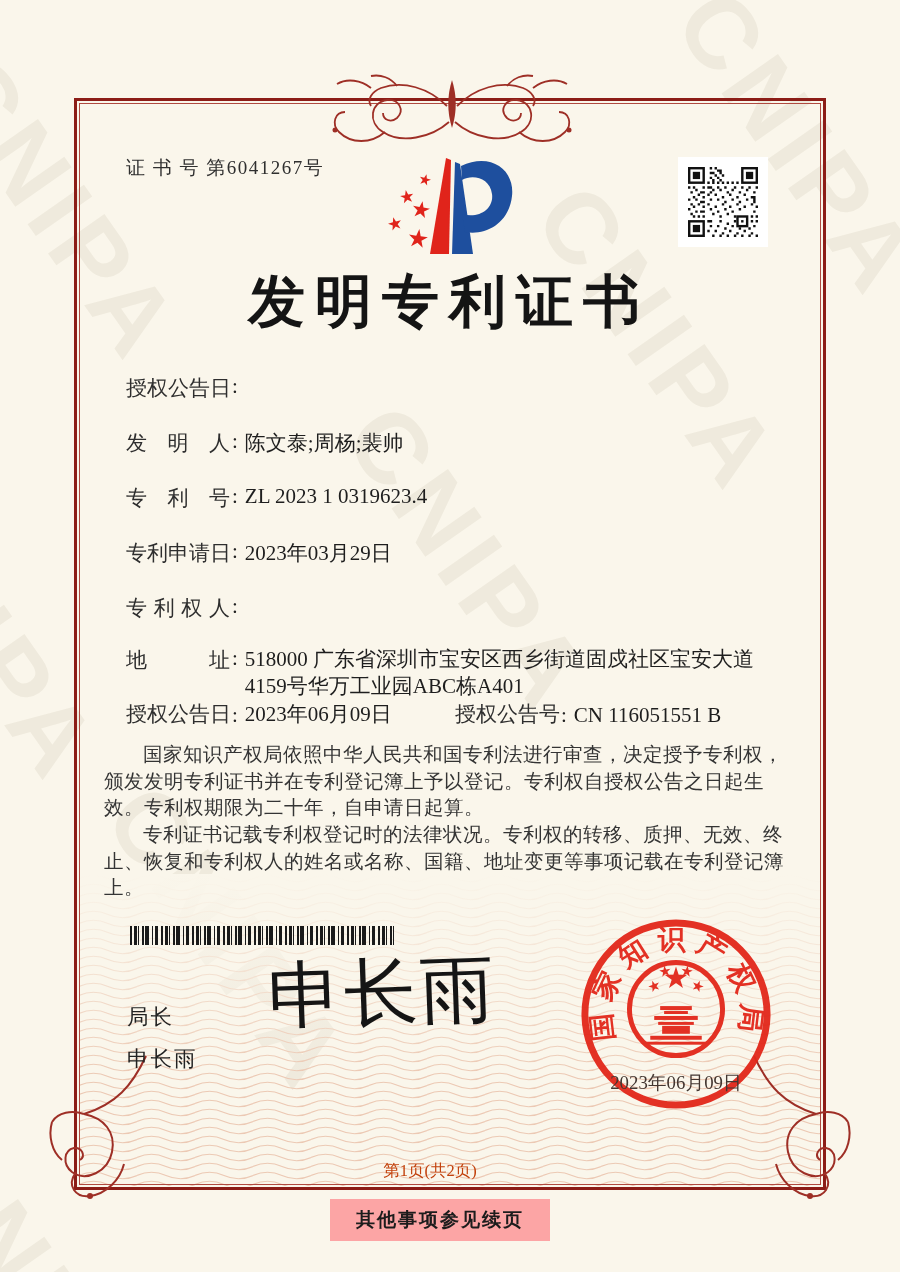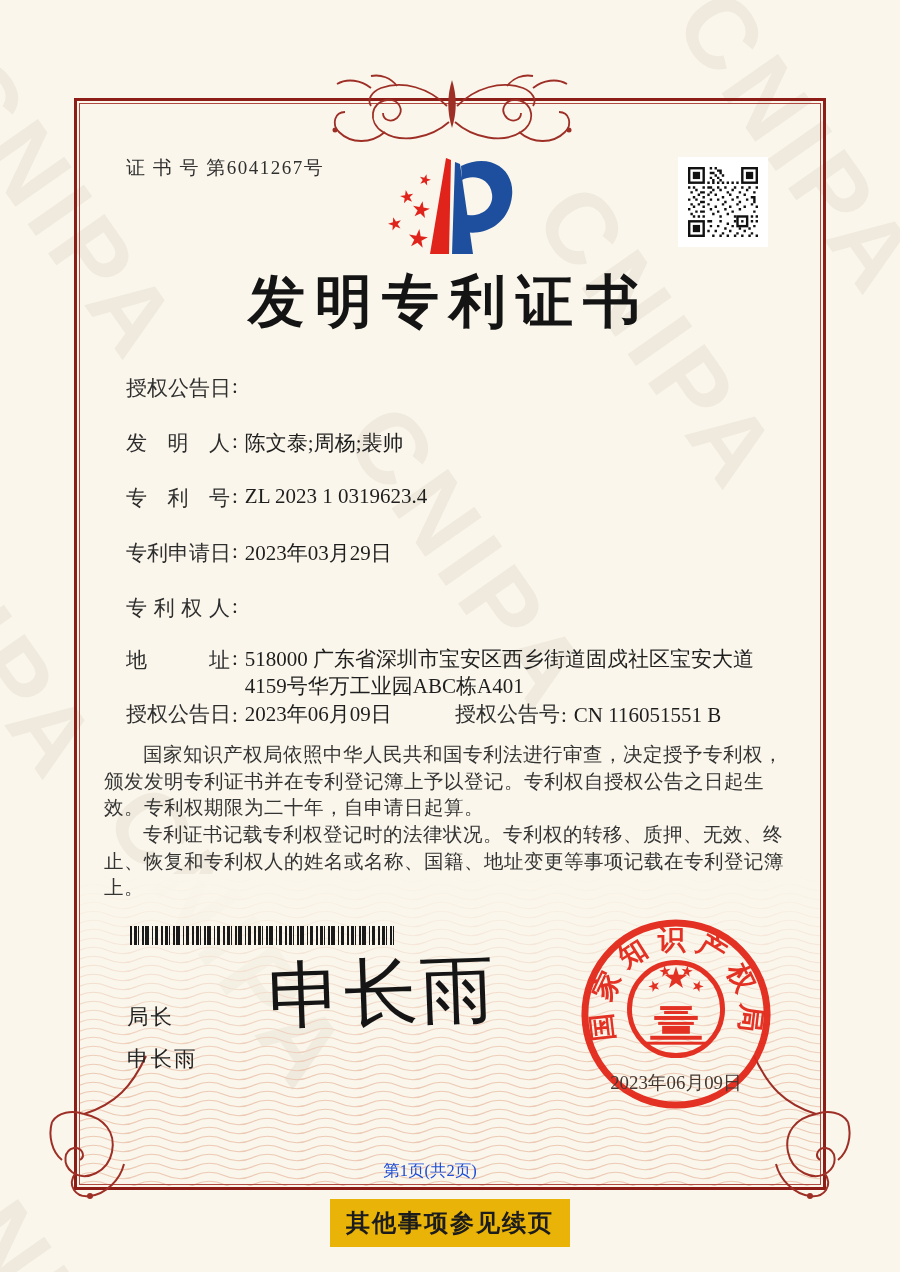--- a/index.html
+++ b/index.html
@@ -62,23 +62,23 @@
       #1a1a1a 15px 19px,transparent 19px 22px,
       #1a1a1a 22px 23px,transparent 23px 25px,
       #1a1a1a 25px 28px,transparent 28px 31px);}
   .director{position:absolute;left:127px;top:1002px;font-size:21.5px;
     letter-spacing:2px;color:#222;font-family:"Liberation Sans",sans-serif;}
   .director div{margin-bottom:13px;}
   .signature{position:absolute;left:268px;top:944px;font-size:74px;color:#151515;
     letter-spacing:2px;transform:rotate(-2deg);}
   .seal{position:absolute;left:577px;top:915px;z-index:6;opacity:0.95;}
   .pageinfo{position:absolute;left:300px;top:1160px;width:260px;text-align:center;
-    font-size:16.5px;color:#1d4ed8;}
-  .note{position:absolute;left:330px;top:1199px;background:#eab308;
-    padding:8px 16px;font-size:24px;font-weight:700;color:#1c1c1c;letter-spacing:2px;}
+    font-size:16.5px;color:#c2410c;}
+  .note{position:absolute;left:330px;top:1199px;background:#fca5a5;
+    padding:8px 26px;font-size:19px;font-weight:700;color:#1c1c1c;letter-spacing:2px;}
 </style>
 </head>
 <body>
 
 <div class="page">
 
   <span class="wm wm1">CNIPA</span>
   <span class="wm wm2">CNIPA</span>
   <span class="wm wm3">CNIPA</span>
   <span class="wm wm4">CNIPA</span>

